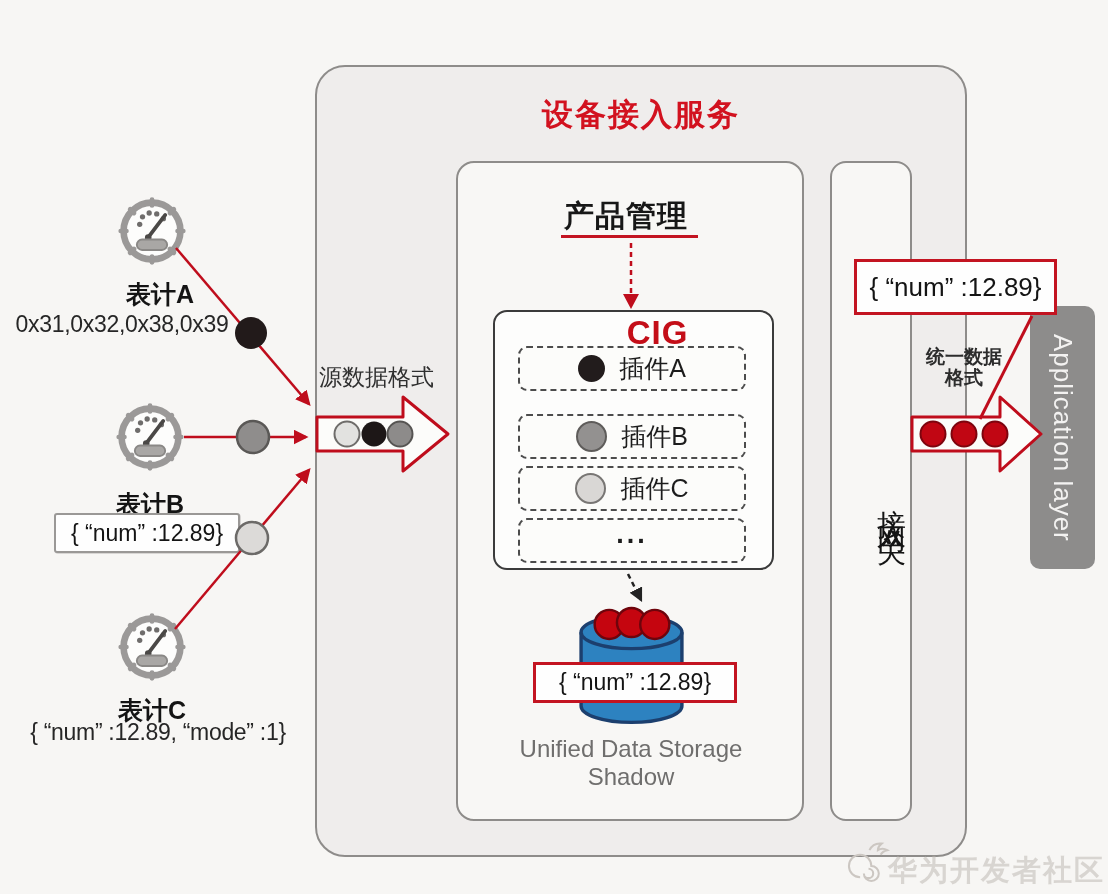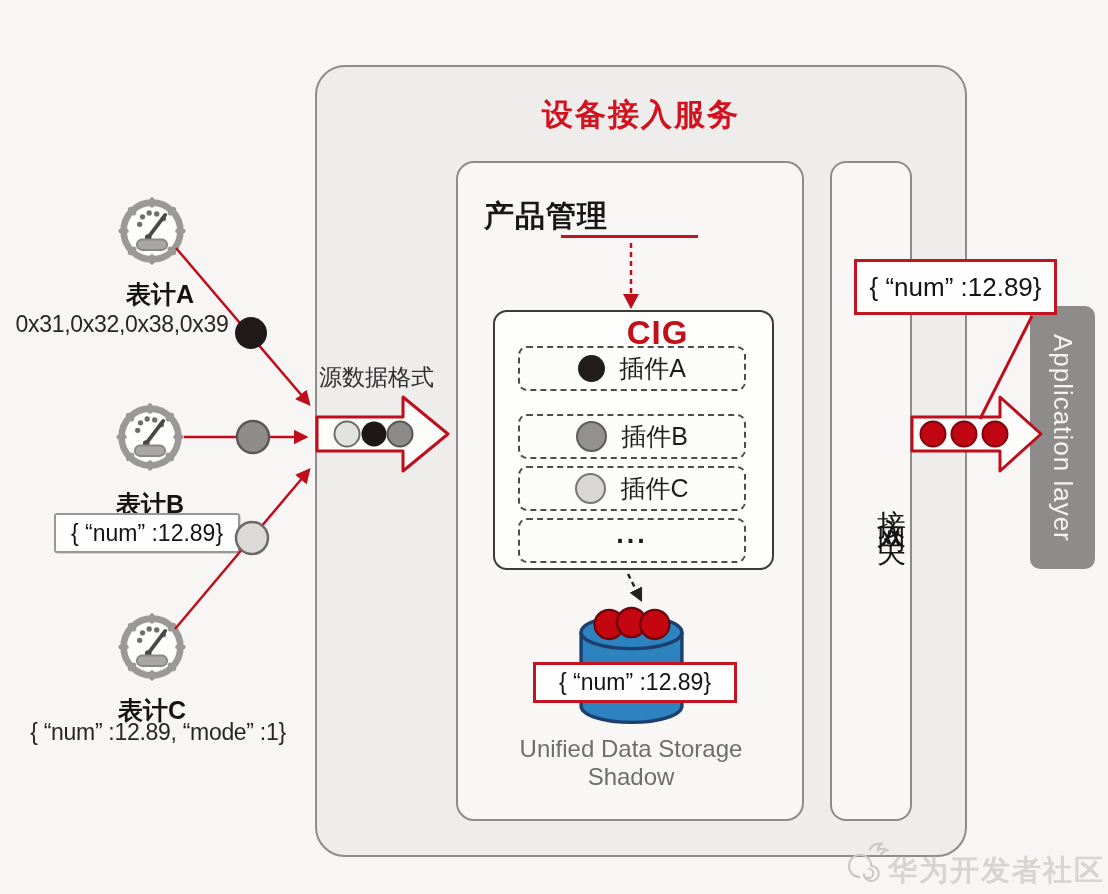--- a/index.html
+++ b/index.html
@@ -7,21 +7,21 @@
     font-family:"Liberation Sans","DejaVu Sans",sans-serif;
     background:#fbfaf9;
   }
   .page{position:relative;width:1108px;height:894px;background:#f7f6f4;overflow:hidden;}
   .abs{position:absolute;}
   .box{position:absolute;box-sizing:border-box;}
   .outer-box{left:315px;top:65px;width:652px;height:792px;background:#efedec;border:2px solid #8e8c8a;border-radius:30px;}
   .main-title{left:315px;top:94px;width:652px;text-align:center;font-size:31px;font-weight:bold;color:#d2121f;letter-spacing:2px;}
   .central-box{left:456px;top:161px;width:348px;height:660px;background:#f8f7f5;border:2px solid #8e8c8a;border-radius:18px;}
   .gateway-box{left:830px;top:161px;width:82px;height:660px;background:#f8f7f5;border:2px solid #8e8c8a;border-radius:16px;}
-  .pm-title{left:484px;top:196px;width:348px;font-size:30px;font-weight:bold;color:#171717;letter-spacing:1px;}
+  .pm-title{left:452px;top:196px;width:348px;text-align:center;font-size:30px;font-weight:bold;color:#171717;letter-spacing:1px;}
   .pm-underline{left:561px;top:235px;width:137px;height:3px;background:#c31421;}
   .cig-box{left:493px;top:310px;width:281px;height:260px;background:#fdfdfc;border:2.5px solid #3b3b3b;border-radius:14px;}
   .cig-title{left:493px;top:314px;width:281px;text-align:center;font-size:33px;font-weight:bold;color:#c40e18;letter-spacing:1px;padding-left:24px;}
   .plugin-row{left:518px;width:228px;height:45px;border:2px dashed #4c4c4c;border-radius:9px;background:#fcfcfa;display:flex;align-items:center;justify-content:center;gap:14px;}
   .plugin-dot{width:27px;height:27px;border-radius:50%;flex:0 0 auto;}
   .dot-a{background:#221c1c;}
   .dot-b{background:#939190;border:2px solid #5e5c5a;}
   .dot-c{background:#d9d7d5;border:2px solid #787674;}
   .plugin-label{font-size:25px;color:#1c1c1c;}
   .ellipsis-label{font-size:27px;font-weight:800;color:#1c1c1c;letter-spacing:3px;transform:translateY(-6px);}
@@ -163,20 +163,24 @@
         <circle cx="50" cy="25" r="2.8"></circle>
     </g>
     <path d="M33,46 L52,21" stroke="#4a4846" stroke-width="4" stroke-linecap="round"></path>
     <circle cx="34" cy="45" r="3.5" fill="#4a4846"></circle>
     <rect x="22" y="47" width="32" height="11" rx="5.5" fill="#a9a7a5" stroke="#8a8886" stroke-width="2"></rect>
   </svg>
   <div class="meter-label z2" style="left:97px;top:682px;">表计C</div>
   <div class="meter-value z2" style="left:0px;top:719px;width:316px;">{ “num” :12.89, “mode” :1}</div>
 
   <div class="abs format-label z2">源数据格式</div>
+  <div class="abs unified-label z2">
+    <div>统一数据</div>
+    <div>格式</div>
+  </div>
   <div class="abs gateway-label z2">接入网关</div>
 
   <div class="value-box right-value z3">{ “num” :12.89}</div>
 
   <svg class="abs overlay z4" viewBox="0 0 1108 894">
     <defs>
       <marker id="mr" viewBox="0 0 12 12" markerWidth="15" markerHeight="15" refX="10" refY="6" orient="auto" markerUnits="userSpaceOnUse">
         <path d="M0,0 L12,6 L0,12 Z" fill="#bf0d1c"></path>
       </marker>
       <marker id="mb" viewBox="0 0 12 12" markerWidth="14" markerHeight="14" refX="10" refY="6" orient="auto" markerUnits="userSpaceOnUse">

